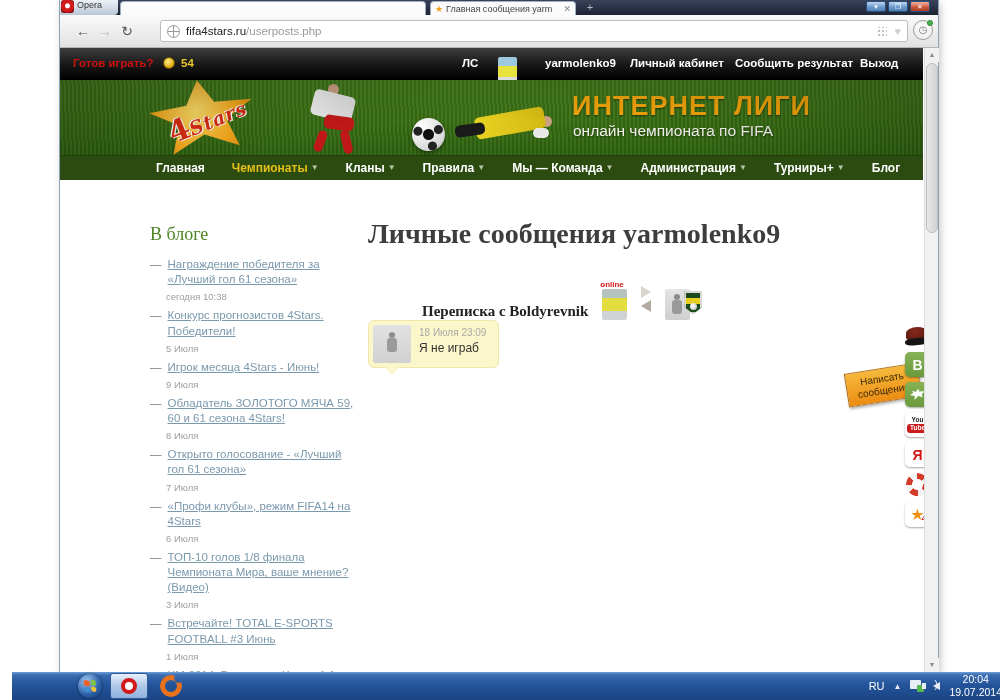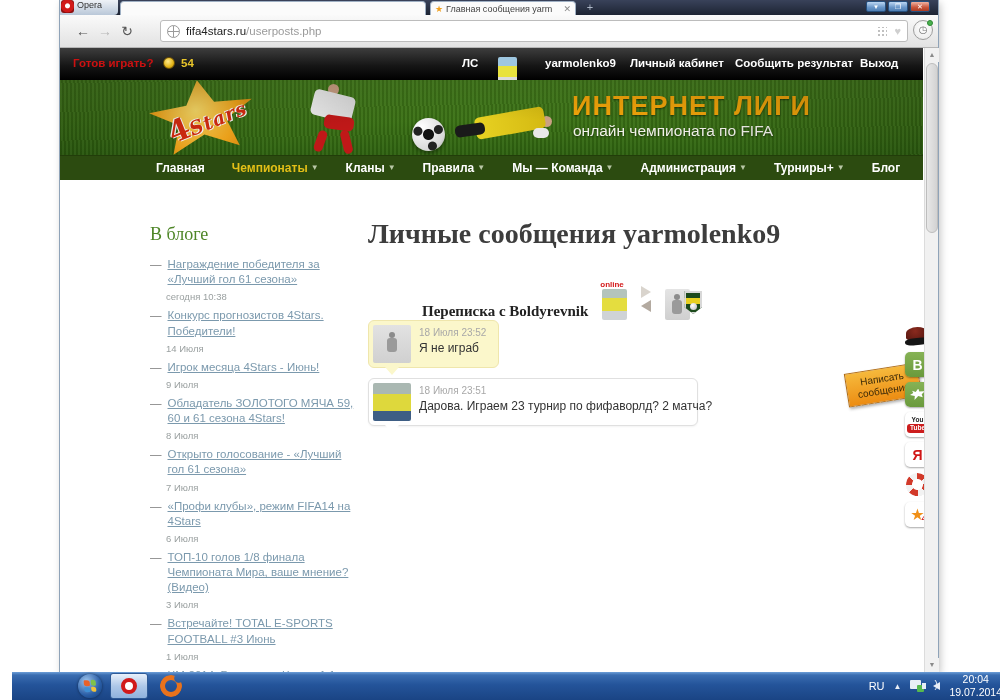--- a/index.html
+++ b/index.html
@@ -330,21 +330,21 @@
       <div id="blog-list">
           <div class="blog-item">
             <span class="dash">—</span>
             <a href="#">Награждение победителя за «Лучший гол 61 сезона»</a>
           </div>
           <div class="blog-date">сегодня 10:38</div>
           <div class="blog-item">
             <span class="dash">—</span>
             <a href="#">Конкурс прогнозистов 4Stars. Победители!</a>
           </div>
-          <div class="blog-date">14 Июля</div>
+          <div class="blog-date">5 Июля</div>
           <div class="blog-item">
             <span class="dash">—</span>
             <a href="#">Игрок месяца 4Stars - Июнь!</a>
           </div>
           <div class="blog-date">9 Июля</div>
           <div class="blog-item">
             <span class="dash">—</span>
             <a href="#">Обладатель ЗОЛОТОГО МЯЧА 59, 60 и 61 сезона 4Stars!</a>
           </div>
           <div class="blog-date">8 Июля</div>
@@ -393,30 +393,22 @@
         <span class="badge"></span>
       </span>
     </div>
 
     <div class="messages" id="messages">
         <div class="bubble own">
           <div class="msg-ava gray">
             <span class="ava-person"></span>
           </div>
           <div class="msg-body">
-            <div class="msg-time">18 Июля 23:52</div>
+            <div class="msg-time">18 Июля 23:09</div>
             <div class="msg-text">Я не играб</div>
-          </div>
-          <div class="tailwrap"></div>
-        </div>
-        <div class="bubble other">
-          <div class="msg-ava photo"></div>
-          <div class="msg-body">
-            <div class="msg-time">18 Июля 23:51</div>
-            <div class="msg-text">Дарова. Играем 23 турнир по фифаворлд? 2 матча?</div>
           </div>
           <div class="tailwrap"></div>
         </div>
       </div>
 
     <div class="ribbon">
       <span>Написать</span>
       <span>сообщение</span>
     </div>
     <div class="social">

